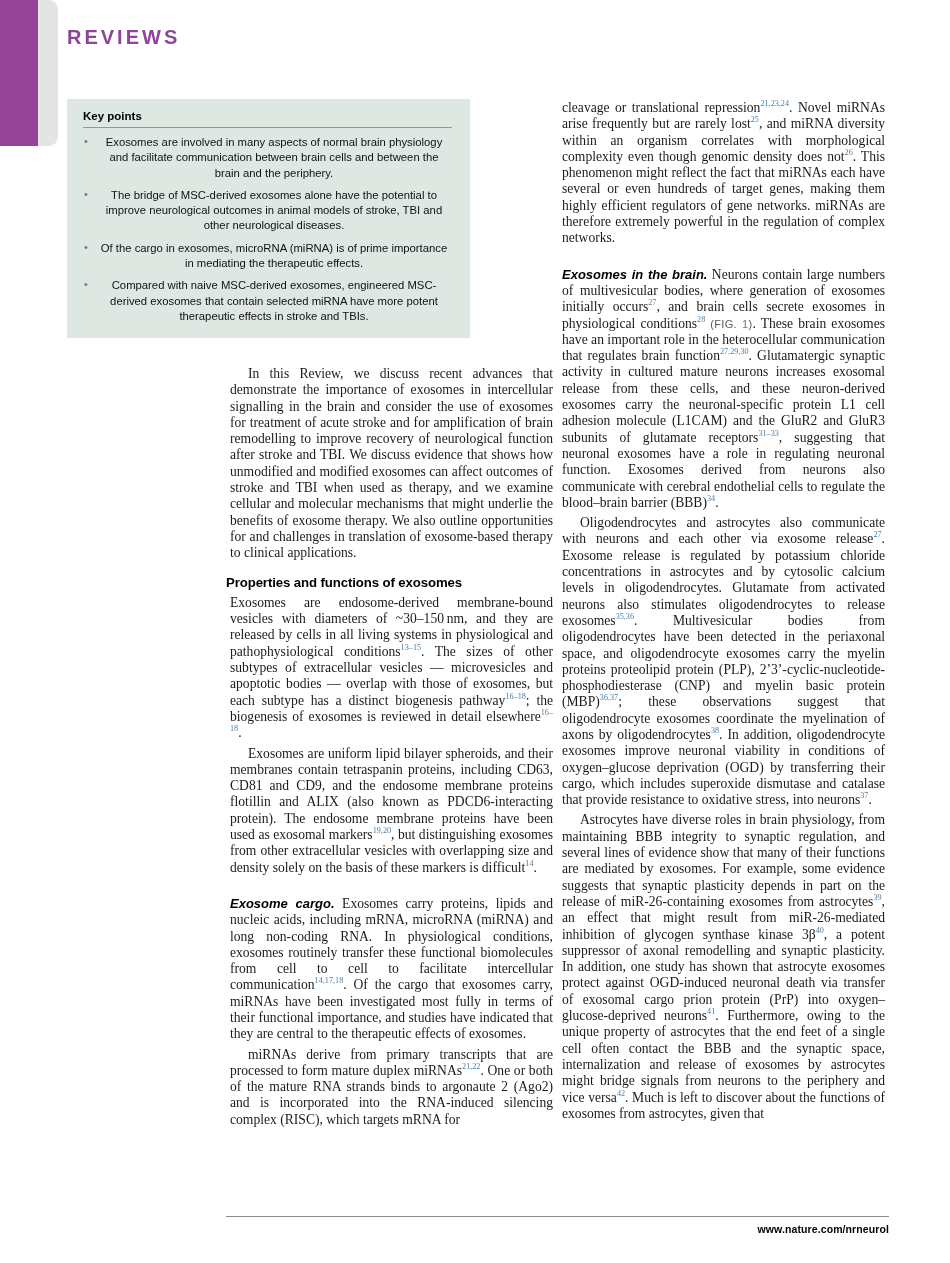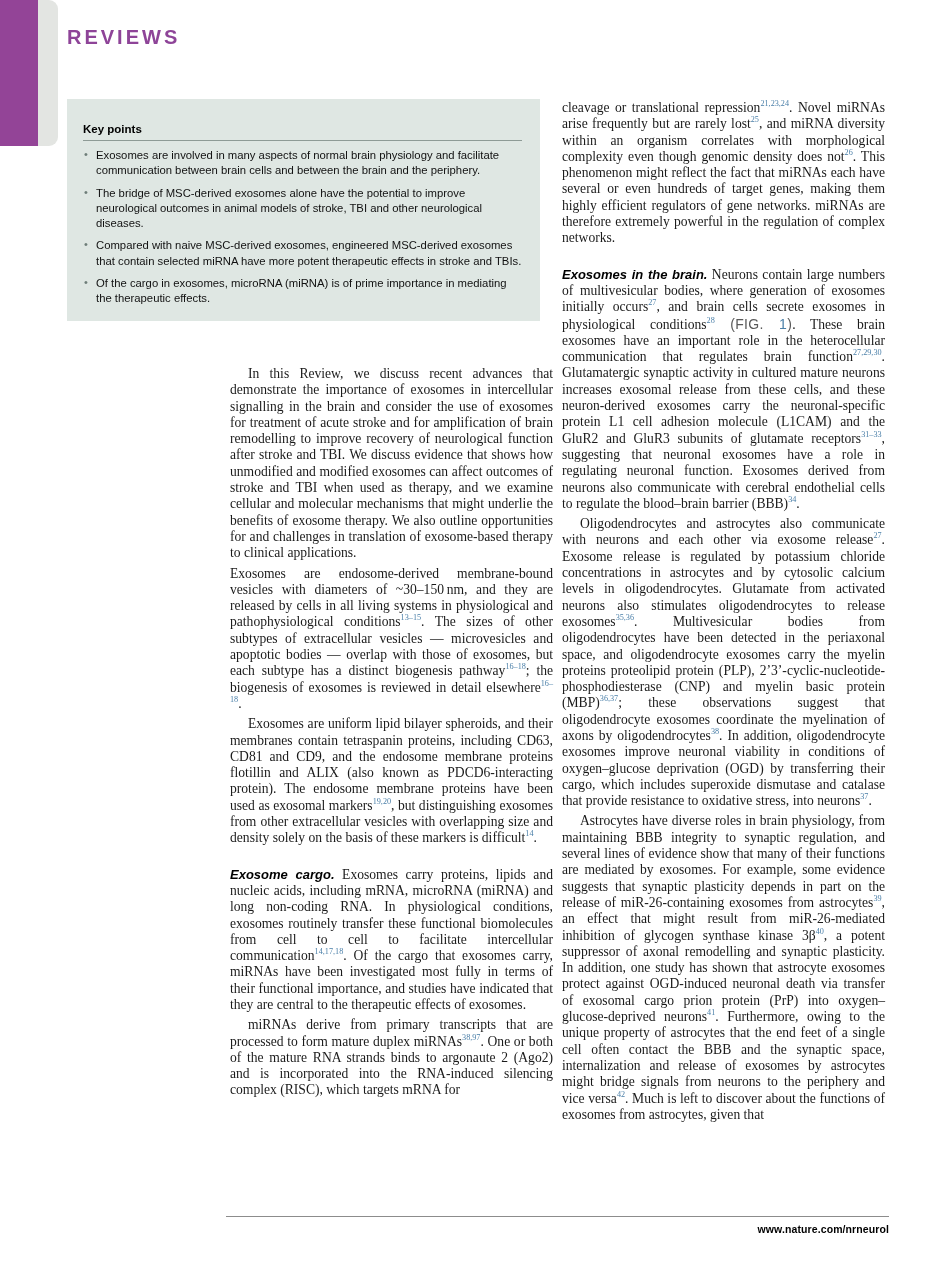--- a/index.html
+++ b/index.html
@@ -37,34 +37,34 @@
     font-family: "Liberation Sans", sans-serif;
     font-size: 20px;
     font-weight: bold;
     letter-spacing: 3.0px;
   }
 
   
   .keypoints {
     position: absolute;
     left: 67px; top: 99px;
-    width: 473px;
+    width: 403px;
     background: #dfe7e3;
-    padding: 24px 18px 14px 16px;
+    padding: 11px 18px 14px 16px;
     font-family: "Liberation Sans", sans-serif;
   }
   .keypoints-title {
     font-size: 11.5px;
     font-weight: bold;
     color: #000;
     padding-bottom: 5px;
     border-bottom: 1px solid #8e9b96;
     margin-bottom: 7px;
   }
-  .kp-list { margin: 0; padding: 0; list-style: none; }
+  .kp-list { margin: 0; padding: 0; list-style: none; text-align: center; }
   .kp-item {
     position: relative;
     font-size: 11.3px;
     line-height: 15.3px;
     color: #111;
     padding-left: 13px;
     margin-bottom: 7px;
   }
   .kp-item:last-child { margin-bottom: 0; }
   .kp-item::before {
@@ -112,21 +112,21 @@
   }
   .spacer-para { height: 12px; }
 
   sup.ref {
     color: #4a7fa8;
     font-size: 8.2px;
     vertical-align: super;
     line-height: 0;
   }
   .figref {
-    font-size: 14px;
+    font-size: 11px;
     color: #595959;
     font-variant: small-caps;
     font-family: "Liberation Sans", sans-serif;
     letter-spacing: 0.3px;
   }
   .figref .fignum { color: #4a7fa8; }
 
   
   .footer-rule {
     position: absolute;
@@ -151,39 +151,40 @@
 <div class="edge-tab-shadow"></div>
 <div class="edge-tab"></div>
 
 <div class="running-head">REVIEWS</div>
 
 <div class="keypoints">
   <div class="keypoints-title">Key points</div>
   <ul class="kp-list">
     <li class="kp-item">Exosomes are involved in many aspects of normal brain physiology and facilitate communication between brain cells and between the brain and the periphery.</li>
     <li class="kp-item">The bridge of MSC-derived exosomes alone have the potential to improve neurological outcomes in animal models of stroke, TBI and other neurological diseases.</li>
+    <li class="kp-item">Of the cargo in exosomes, microRNA (miRNA) is of prime importance in mediating the therapeutic effects.</li>
     <li class="kp-item">Compared with naive MSC-derived exosomes, engineered MSC-derived exosomes that contain selected miRNA have more potent therapeutic effects in stroke and TBIs.</li>
-    <li class="kp-item">Of the cargo in exosomes, microRNA (miRNA) is of prime importance in mediating the therapeutic effects.</li>
   </ul>
 </div>
 
 <div class="col col-left">
 
   <p><span>In this Review, we discuss recent advances that demonstrate the importance of exosomes in intercellular signalling in the brain and consider the use of exosomes for treatment of acute stroke and for amplification of brain remodelling to improve recovery of neurological function after stroke and TBI. We discuss evidence that shows how unmodified and modified exosomes can affect outcomes of stroke and TBI when used as therapy, and we examine cellular and molecular mechanisms that might underlie the benefits of exosome therapy. We also outline opportunities for and challenges in translation of exosome-based therapy to clinical applications.</span></p>
 
+  <h2 class="sec-head">Properties and functions of exosomes</h2>
 
   <p class="afterhead"><span>Exosomes are endosome-derived membrane-bound vesicles with diameters of ~30–150 nm, and they are released by cells in all living systems in physiological and pathophysiological conditions</span><sup class="ref">13–15</sup><span>. The sizes of other subtypes of extracellular vesicles — microvesicles and apoptotic bodies — overlap with those of exosomes, but each subtype has a distinct biogenesis pathway</span><sup class="ref">16–18</sup><span>; the biogenesis of exosomes is reviewed in detail elsewhere</span><sup class="ref">16–18</sup><span>.</span></p>
 
   <p><span>Exosomes are uniform lipid bilayer spheroids, and their membranes contain tetraspanin proteins, including CD63, CD81 and CD9, and the endosome membrane proteins flotillin and ALIX (also known as PDCD6-interacting protein). The endosome membrane proteins have been used as exosomal markers</span><sup class="ref">19,20</sup><span>, but distinguishing exosomes from other extracellular vesicles with overlapping size and density solely on the basis of these markers is difficult</span><sup class="ref">14</sup><span>.</span></p>
 
   <div class="spacer-para"></div>
 
   <p class="noindent"><span class="sub-head">Exosome cargo.</span><span> Exosomes carry proteins, lipids and nucleic acids, including mRNA, microRNA (miRNA) and long non-coding RNA. In physiological conditions, exosomes routinely transfer these functional biomolecules from cell to cell to facilitate intercellular communication</span><sup class="ref">14,17,18</sup><span>. Of the cargo that exosomes carry, miRNAs have been investigated most fully in terms of their functional importance, and studies have indicated that they are central to the therapeutic effects of exosomes.</span></p>
 
-  <p><span>miRNAs derive from primary transcripts that are processed to form mature duplex miRNAs</span><sup class="ref">38,97</sup><span>. One or both of the mature RNA strands binds to argonaute 2 (Ago2) and is incorporated into the RNA-induced silencing complex (RISC), which targets mRNA for</span></p>
+  <p><span>miRNAs derive from primary transcripts that are processed to form mature duplex miRNAs</span><sup class="ref">21,22</sup><span>. One or both of the mature RNA strands binds to argonaute 2 (Ago2) and is incorporated into the RNA-induced silencing complex (RISC), which targets mRNA for</span></p>
 </div>
 
 <div class="col col-right">
 
   <p class="noindent"><span>cleavage or translational repression</span><sup class="ref">21,23,24</sup><span>. Novel miRNAs arise frequently but are rarely lost</span><sup class="ref">25</sup><span>, and miRNA diversity within an organism correlates with morphological complexity even though genomic density does not</span><sup class="ref">26</sup><span>. This phenomenon might reflect the fact that miRNAs each have several or even hundreds of target genes, making them highly efficient regulators of gene networks. miRNAs are therefore extremely powerful in the regulation of complex networks.</span></p>
 
   <div class="spacer-para"></div>
 
   <p class="noindent"><span class="sub-head">Exosomes in the brain.</span><span> Neurons contain large numbers of multivesicular bodies, where generation of exosomes initially occurs</span><sup class="ref">27</sup><span>, and brain cells secrete exosomes in physiological conditions</span><sup class="ref">28</sup><span class="figref"> (<span>FIG.</span> <span class="fignum">1</span>)</span><span>. These brain exosomes have an important role in the heterocellular communication that regulates brain function</span><sup class="ref">27,29,30</sup><span>. Glutamatergic synaptic activity in cultured mature neurons increases exosomal release from these cells, and these neuron-derived exosomes carry the neuronal-specific protein L1 cell adhesion molecule (L1CAM) and the GluR2 and GluR3 subunits of glutamate receptors</span><sup class="ref">31–33</sup><span>, suggesting that neuronal exosomes have a role in regulating neuronal function. Exosomes derived from neurons also communicate with cerebral endothelial cells to regulate the blood–brain barrier (BBB)</span><sup class="ref">34</sup><span>.</span></p>
 

